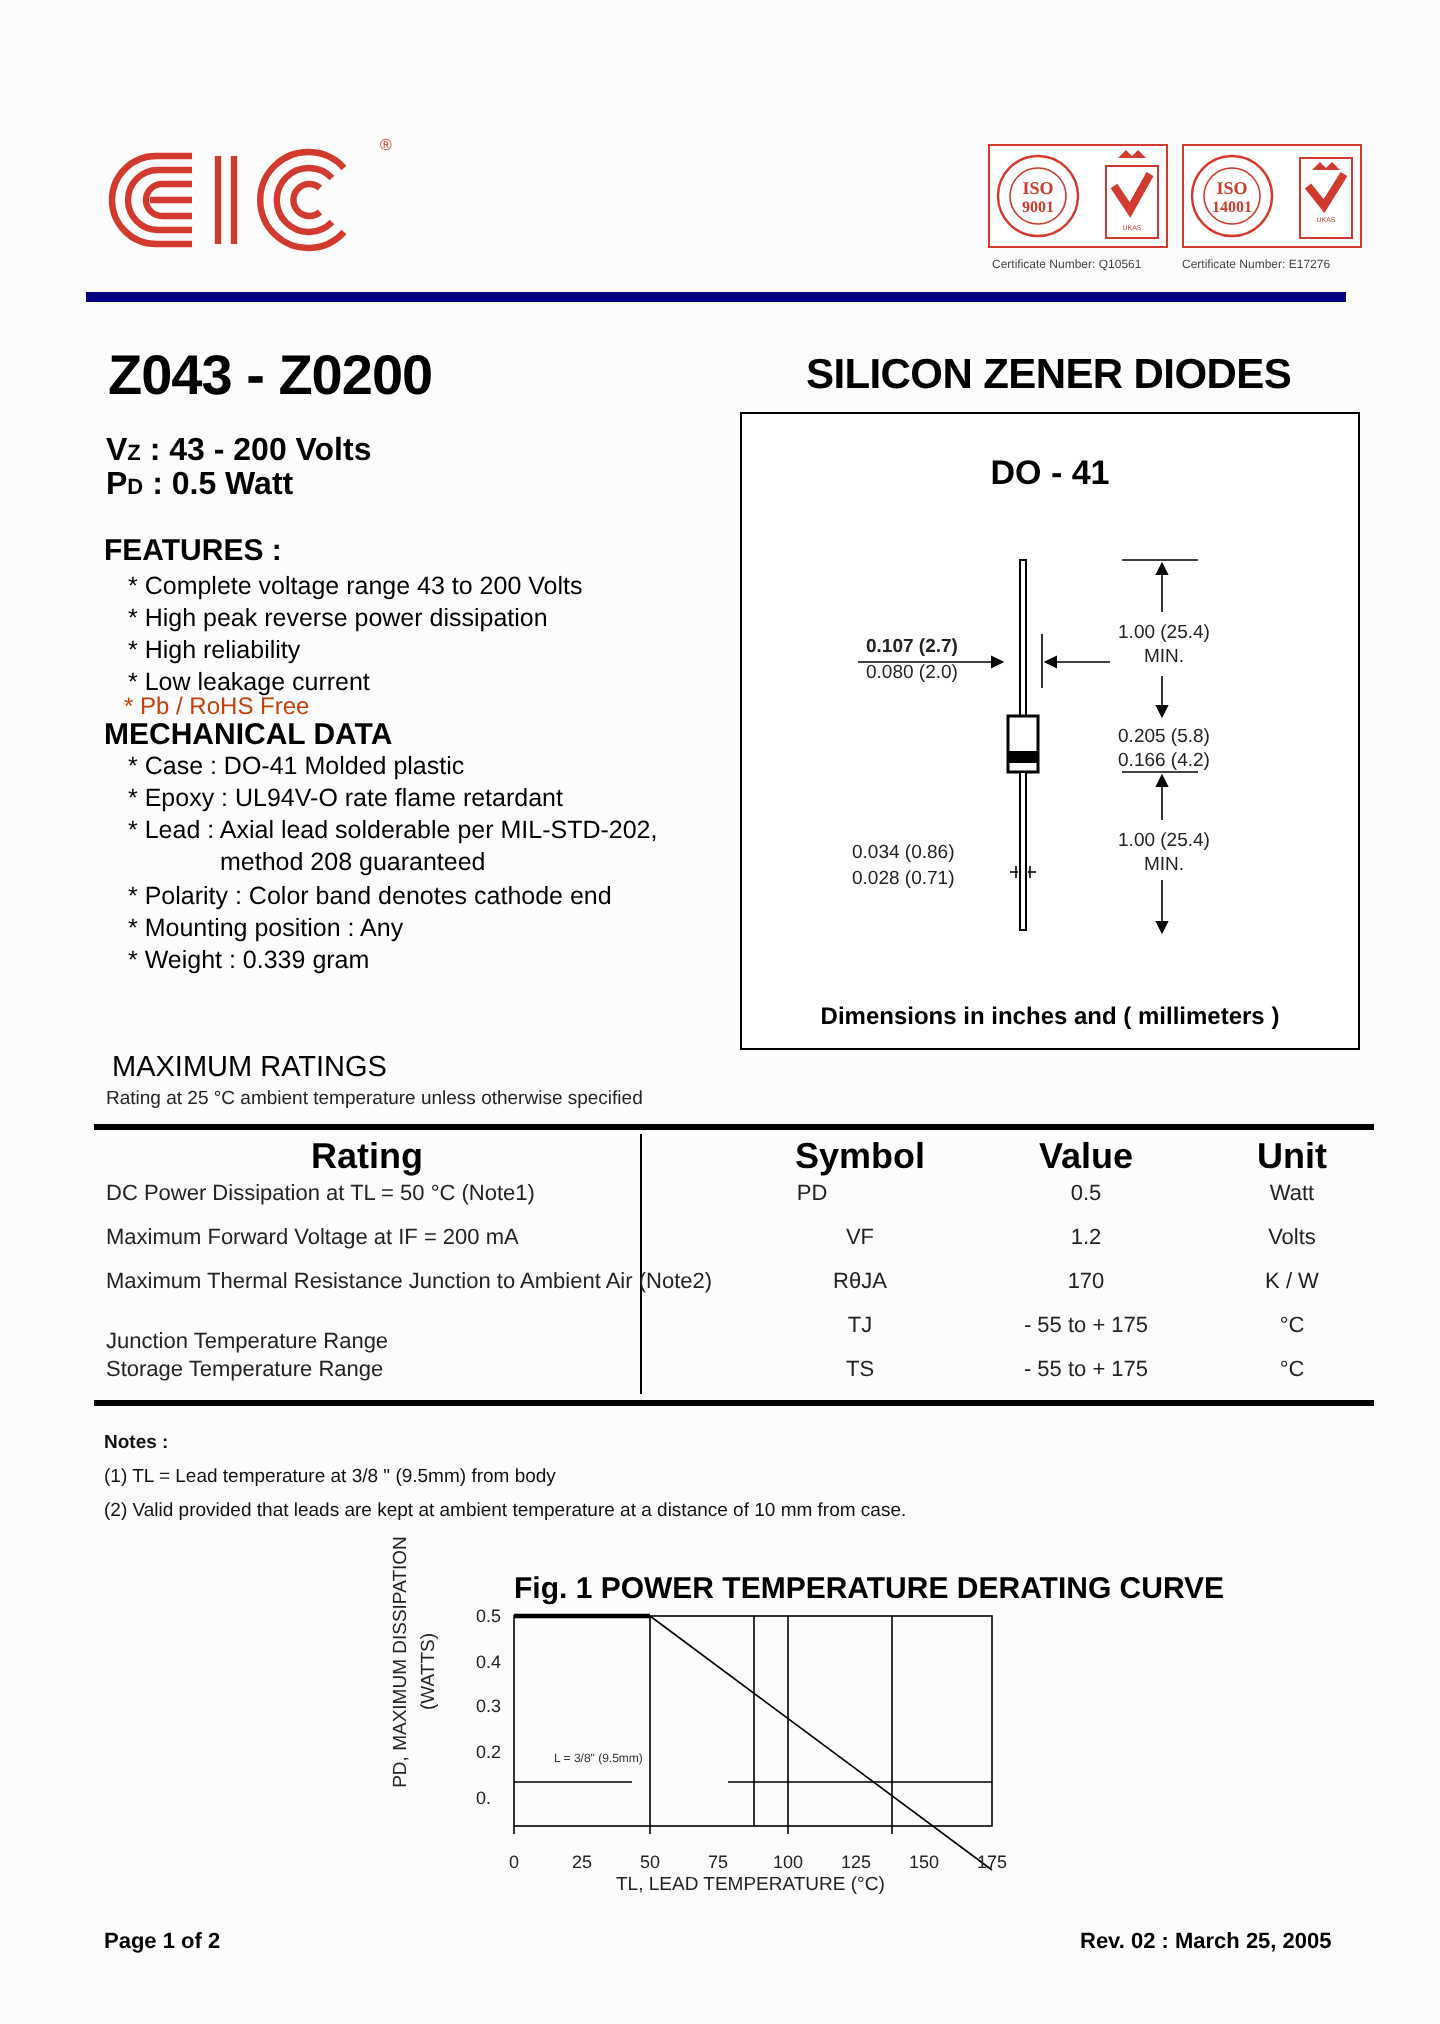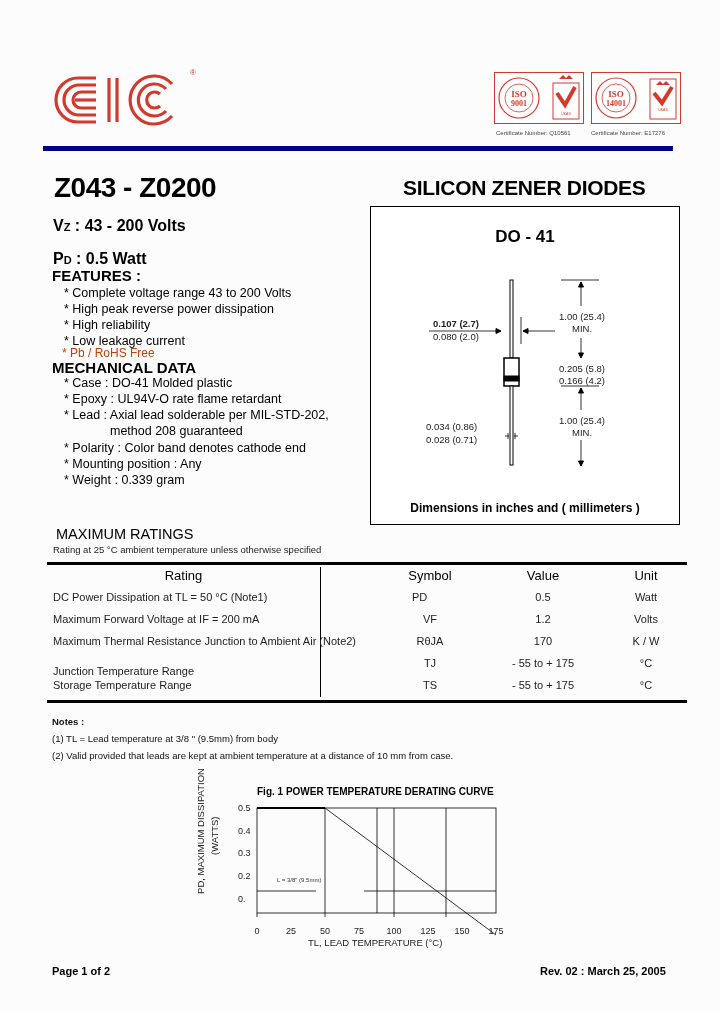--- a/index.html
+++ b/index.html
@@ -19,24 +19,24 @@
   .item { left: 64px; font-size: 12.5px; white-space: nowrap; }
   .green { color: #c2410c; }
   .pkg-box { left: 370px; top: 206px; width: 308px; height: 317px; border: 1px solid #000; background:#fff;}
   .pkg-title { left: 0; width: 308px; top: 20px; text-align:center; font-size: 17px; font-weight: bold; }
   .dim { font-size: 9.5px; color:#222; white-space:nowrap; text-align:center; }
   .dim-caption { left: 0; width: 308px; top: 294px; text-align:center; font-size: 12px; font-weight:bold; }
   .mr-title { left: 56px; top: 526px; font-size: 14.5px; font-weight: normal; }
   .mr-sub { left: 53px; top: 544px; font-size: 9.5px; color:#222; }
   .thick { left: 47px; width: 640px; height: 3px; background:#000; }
   .vline { left: 320px; top: 567px; width: 1px; height: 130px; background:#000; }
-  .th { top: 568px; font-size: 13px; font-weight: normal; text-align:center; }
+  .th { top: 568px; font-size: 18px; font-weight: bold; text-align:center; }
   .td { font-size: 11px; color:#222; white-space:nowrap; }
   .notes { left: 52px; font-size: 9.5px; color:#111; white-space:nowrap; }
-  .fig-title { left: 257px; top: 786px; font-size: 10px; font-weight: bold; }
+  .fig-title { left: 257px; top: 786px; font-size: 15px; font-weight: bold; }
   .footer { top: 965px; font-size: 11px; font-weight:bold; }
 </style>
 </head>
 <body>
 
 <div class="abs logo">
   <svg width="140" height="60" viewBox="0 0 140 60">
     <g fill="none" stroke="#d23a2e" stroke-width="3.2">
 
       <path d="M42 8 H24 A20 20 0 0 0 24 52 H42"></path>
@@ -87,21 +87,21 @@
 </div>
 
 <div class="abs blue-bar"></div>
 
 <div class="abs title">Z043 - Z0200</div>
 <div class="abs subtitle-right">SILICON ZENER DIODES</div>
 
 <div class="abs spec" style="top:217px;">
   <span>V</span><sub>Z</sub><span> : 43 - 200 Volts</span>
 </div>
-<div class="abs spec" style="top:250px;">
+<div class="abs spec" style="top:234px;">
   <span>P</span><sub>D</sub><span> : 0.5 Watt</span>
 </div>
 
 <div class="abs sect" style="top:267px;">FEATURES :</div>
 <div class="abs item" style="top:286px;">* Complete voltage range 43 to 200 Volts</div>
 <div class="abs item" style="top:302px;">* High peak reverse power dissipation</div>
 <div class="abs item" style="top:318px;">* High reliability</div>
 <div class="abs item" style="top:334px;">* Low leakage current</div>
 <div class="abs item green" style="top:346px;left:62px;font-size:12px;">*  Pb / RoHS Free</div>
 
@@ -167,21 +167,21 @@
 <div class="abs thick" style="top:562px;"></div>
 <div class="abs vline"></div>
 
 <div class="abs th" style="left:47px;width:273px;">Rating</div>
 <div class="abs th" style="left:390px;width:80px;">Symbol</div>
 <div class="abs th" style="left:503px;width:80px;">Value</div>
 <div class="abs th" style="left:606px;width:80px;">Unit</div>
 
 <div>
   <div class="abs td" style="left:53px;top:591px;">DC Power Dissipation at TL = 50 °C (Note1)</div>
-  <div class="abs td" style="left:412px;width:80px;text-align:left;top:591px;">PD</div>
+  <div class="abs td" style="left:366px;width:80px;text-align:center;top:591px;">PD</div>
   <div class="abs td" style="left:503px;width:80px;text-align:center;top:591px;">0.5</div>
   <div class="abs td" style="left:606px;width:80px;text-align:center;top:591px;">Watt</div>
 </div>
 <div>
   <div class="abs td" style="left:53px;top:613px;">Maximum Forward Voltage at IF = 200 mA</div>
   <div class="abs td" style="left:390px;width:80px;text-align:center;top:613px;">VF</div>
   <div class="abs td" style="left:503px;width:80px;text-align:center;top:613px;">1.2</div>
   <div class="abs td" style="left:606px;width:80px;text-align:center;top:613px;">Volts</div>
 </div>
 <div>

